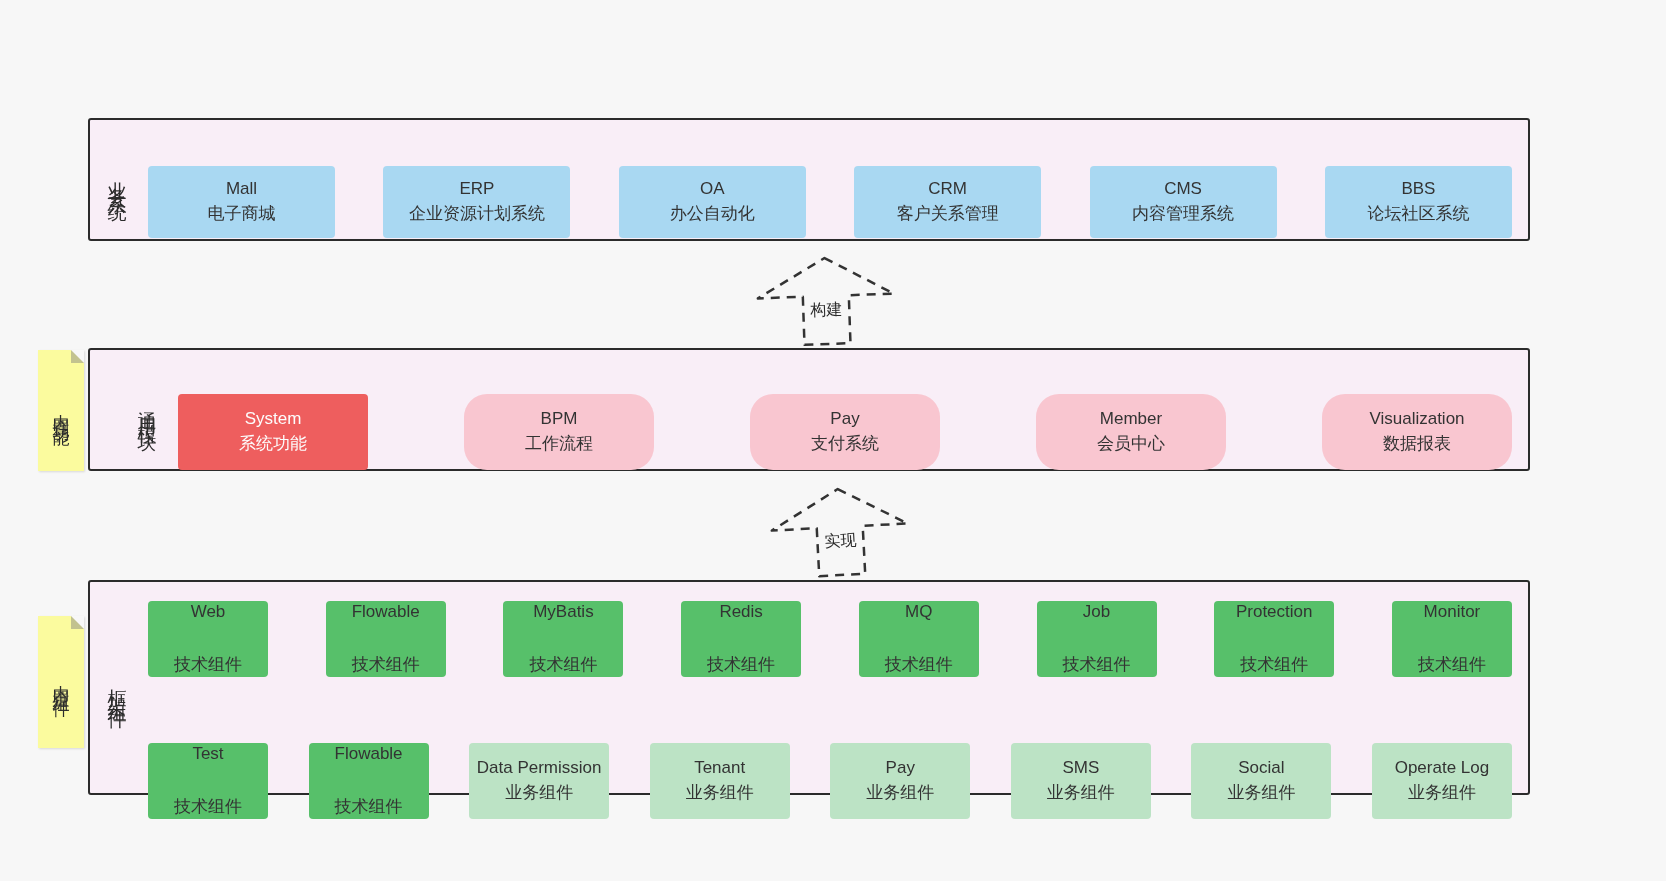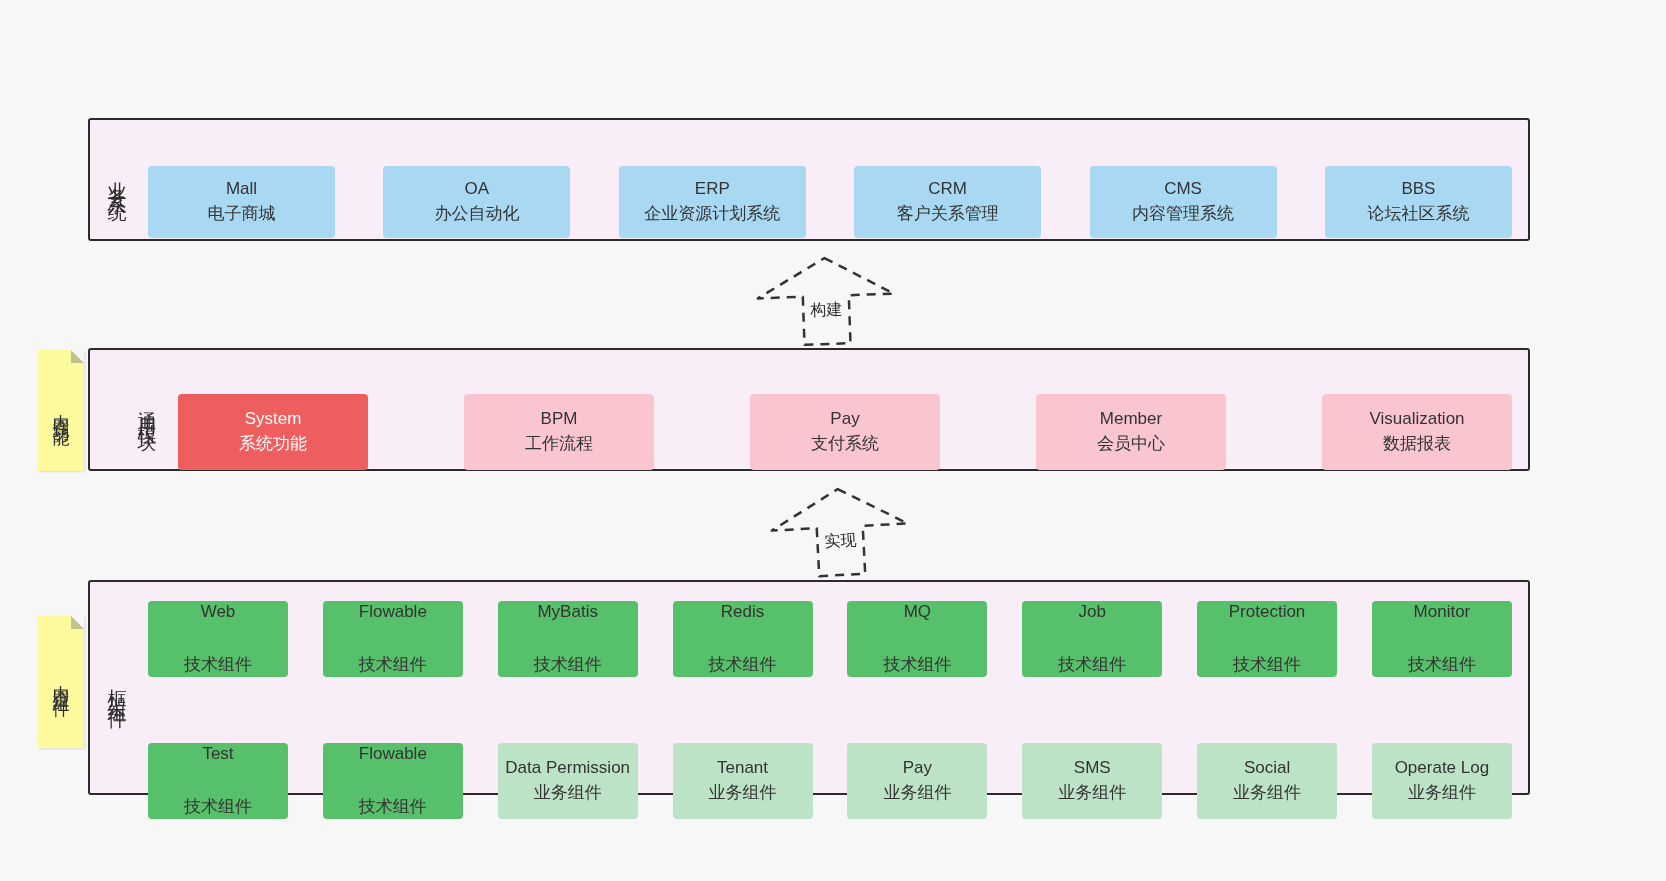--- a/index.html
+++ b/index.html
@@ -48,22 +48,22 @@
     justify-content:center;
     border-radius:4px;
     text-align:center;
     line-height:1.42;
     font-size:17px;
     padding:4px 6px;
     margin-top:44px;
   }
   .box.blue       { width:187px; height:72px; background:#a9d8f2; }
   .box.red        { width:190px; height:76px; background:#ee5e5e; color:#fdfdfd; }
-  .box.pink       { width:190px; height:76px; background:#f9c6d0; }
-  .box.green      { width:140px; height:76px; background:#57c06a;gap:28px; }
+  .box.pink       { width:190px; height:76px; background:#f9c6d0;border-radius:23px; }
+  .box.green      { width:120px; height:76px; background:#57c06a;gap:28px; }
   .box.lightgreen { width:140px; height:76px; background:#bce3c5; }
   .sticky {
     position:absolute;
     left:38px;
     width:46px;
     background:#fbfb9e;
     display:flex;
     align-items:center;
     justify-content:center;
     box-shadow:1px 1px 2px rgba(0,0,0,0.12);
@@ -103,26 +103,26 @@
 <body>
 
 <div class="container business">
   <div class="side-label">业务系统</div>
   <div class="boxes">
     <div class="box blue">
       <span>Mall</span>
       <span>电子商城</span>
     </div>
     <div class="box blue">
+      <span>ERP</span>
+      <span>企业资源计划系统</span>
+    </div>
+    <div class="box blue">
       <span>OA</span>
       <span>办公自动化</span>
-    </div>
-    <div class="box blue">
-      <span>ERP</span>
-      <span>企业资源计划系统</span>
     </div>
     <div class="box blue">
       <span>CRM</span>
       <span>客户关系管理</span>
     </div>
     <div class="box blue">
       <span>CMS</span>
       <span>内容管理系统</span>
     </div>
     <div class="box blue">

